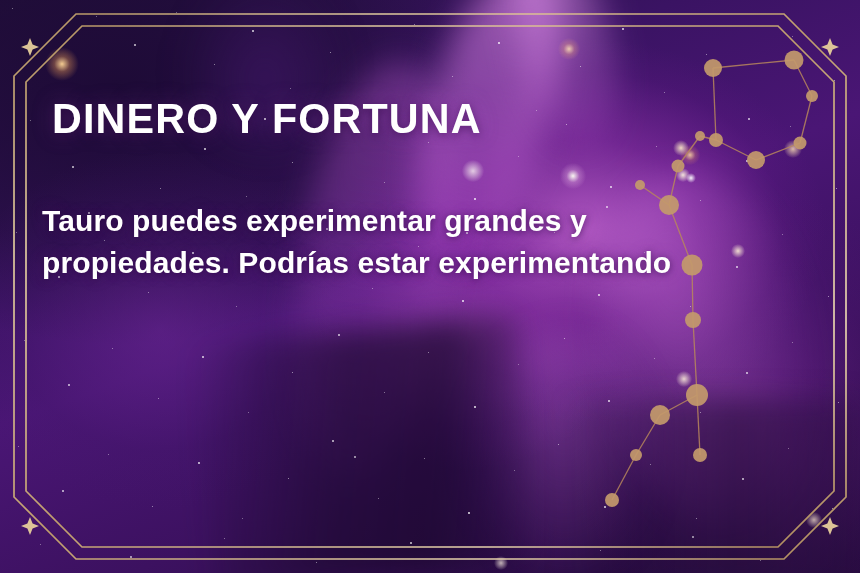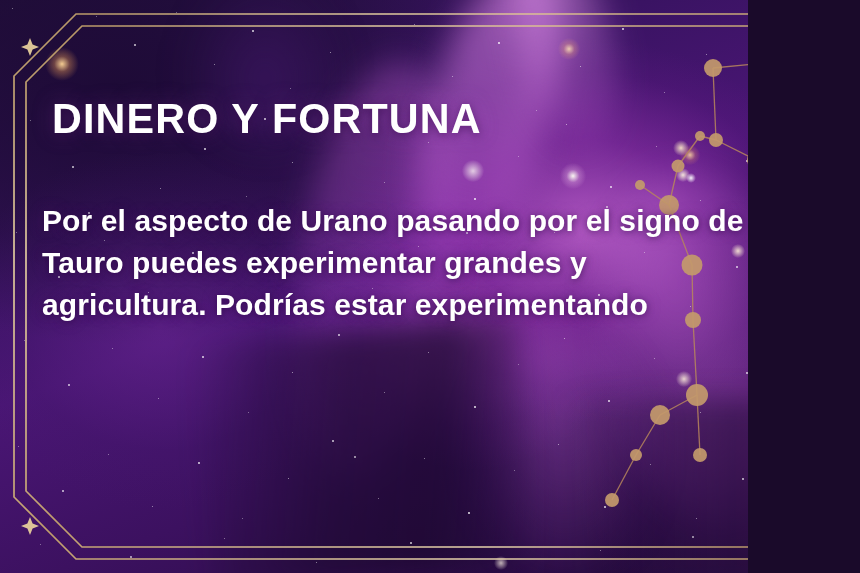--- a/index.html
+++ b/index.html
@@ -2,21 +2,21 @@
 <html><head>
 <meta charset="utf-8">
 <style>
   html,body{margin:0;padding:0;}
   body{
     width:860px;height:573px;overflow:hidden;
     font-family:"Liberation Sans", sans-serif;
     background:#1a0a2a;
   }
   .card{
-    position:relative;width:748px;height:573px;overflow:hidden;
+    position:relative;width:860px;height:573px;overflow:hidden;
     background:
       radial-gradient(ellipse 300px 240px at 585px 230px, rgba(214,112,222,.72) 0%, rgba(170,60,190,.42) 38%, rgba(120,30,150,.14) 66%, rgba(0,0,0,0) 80%),
       radial-gradient(ellipse 200px 180px at 470px 330px, rgba(196,96,210,.40) 0%, rgba(130,40,160,.16) 55%, rgba(0,0,0,0) 78%),
       radial-gradient(ellipse 240px 300px at 760px 430px, rgba(146,52,172,.42) 0%, rgba(92,28,124,.18) 55%, rgba(0,0,0,0) 80%),
       radial-gradient(ellipse 260px 220px at 160px 330px, rgba(108,40,150,.50) 0%, rgba(70,24,110,.22) 55%, rgba(0,0,0,0) 82%),
       radial-gradient(ellipse 420px 300px at 120px 90px, rgba(28,10,52,.92) 0%, rgba(30,12,54,.55) 55%, rgba(0,0,0,0) 85%),
       radial-gradient(ellipse 430px 260px at 700px 560px, rgba(36,12,60,.75) 0%, rgba(0,0,0,0) 80%),
       linear-gradient(160deg,#24103f 0%, #3a1363 28%, #4a1675 48%, #3c1160 70%, #24093c 100%);
   }
   
@@ -277,18 +277,17 @@
       <path d="M30,38 L32.6,44.4 L39,47 L32.6,49.6 L30,56 L27.4,49.6 L21,47 L27.4,44.4 Z"></path>
       <path d="M830,38 L832.6,44.4 L839,47 L832.6,49.6 L830,56 L827.4,49.6 L821,47 L827.4,44.4 Z"></path>
       <path d="M30,517 L32.6,523.4 L39,526 L32.6,528.6 L30,535 L27.4,528.6 L21,526 L27.4,523.4 Z"></path>
       <path d="M830,517 L832.6,523.4 L839,526 L832.6,528.6 L830,535 L827.4,528.6 L821,526 L827.4,523.4 Z"></path>
     </g>
   </svg>
 
   <div class="title">DINERO Y FORTUNA</div>
 
   <div class="body-text">
-    <span class="ln">Por el aspecto de Urano pasando por el signo de</span>
     <span class="ln">Tauro puedes experimentar grandes y</span>
-    <span class="ln">agricultura. Podrías estar experimentando</span>
+    <span class="ln">propiedades. Podrías estar experimentando</span>
   </div>
 
 </div>
 
 </body></html>

